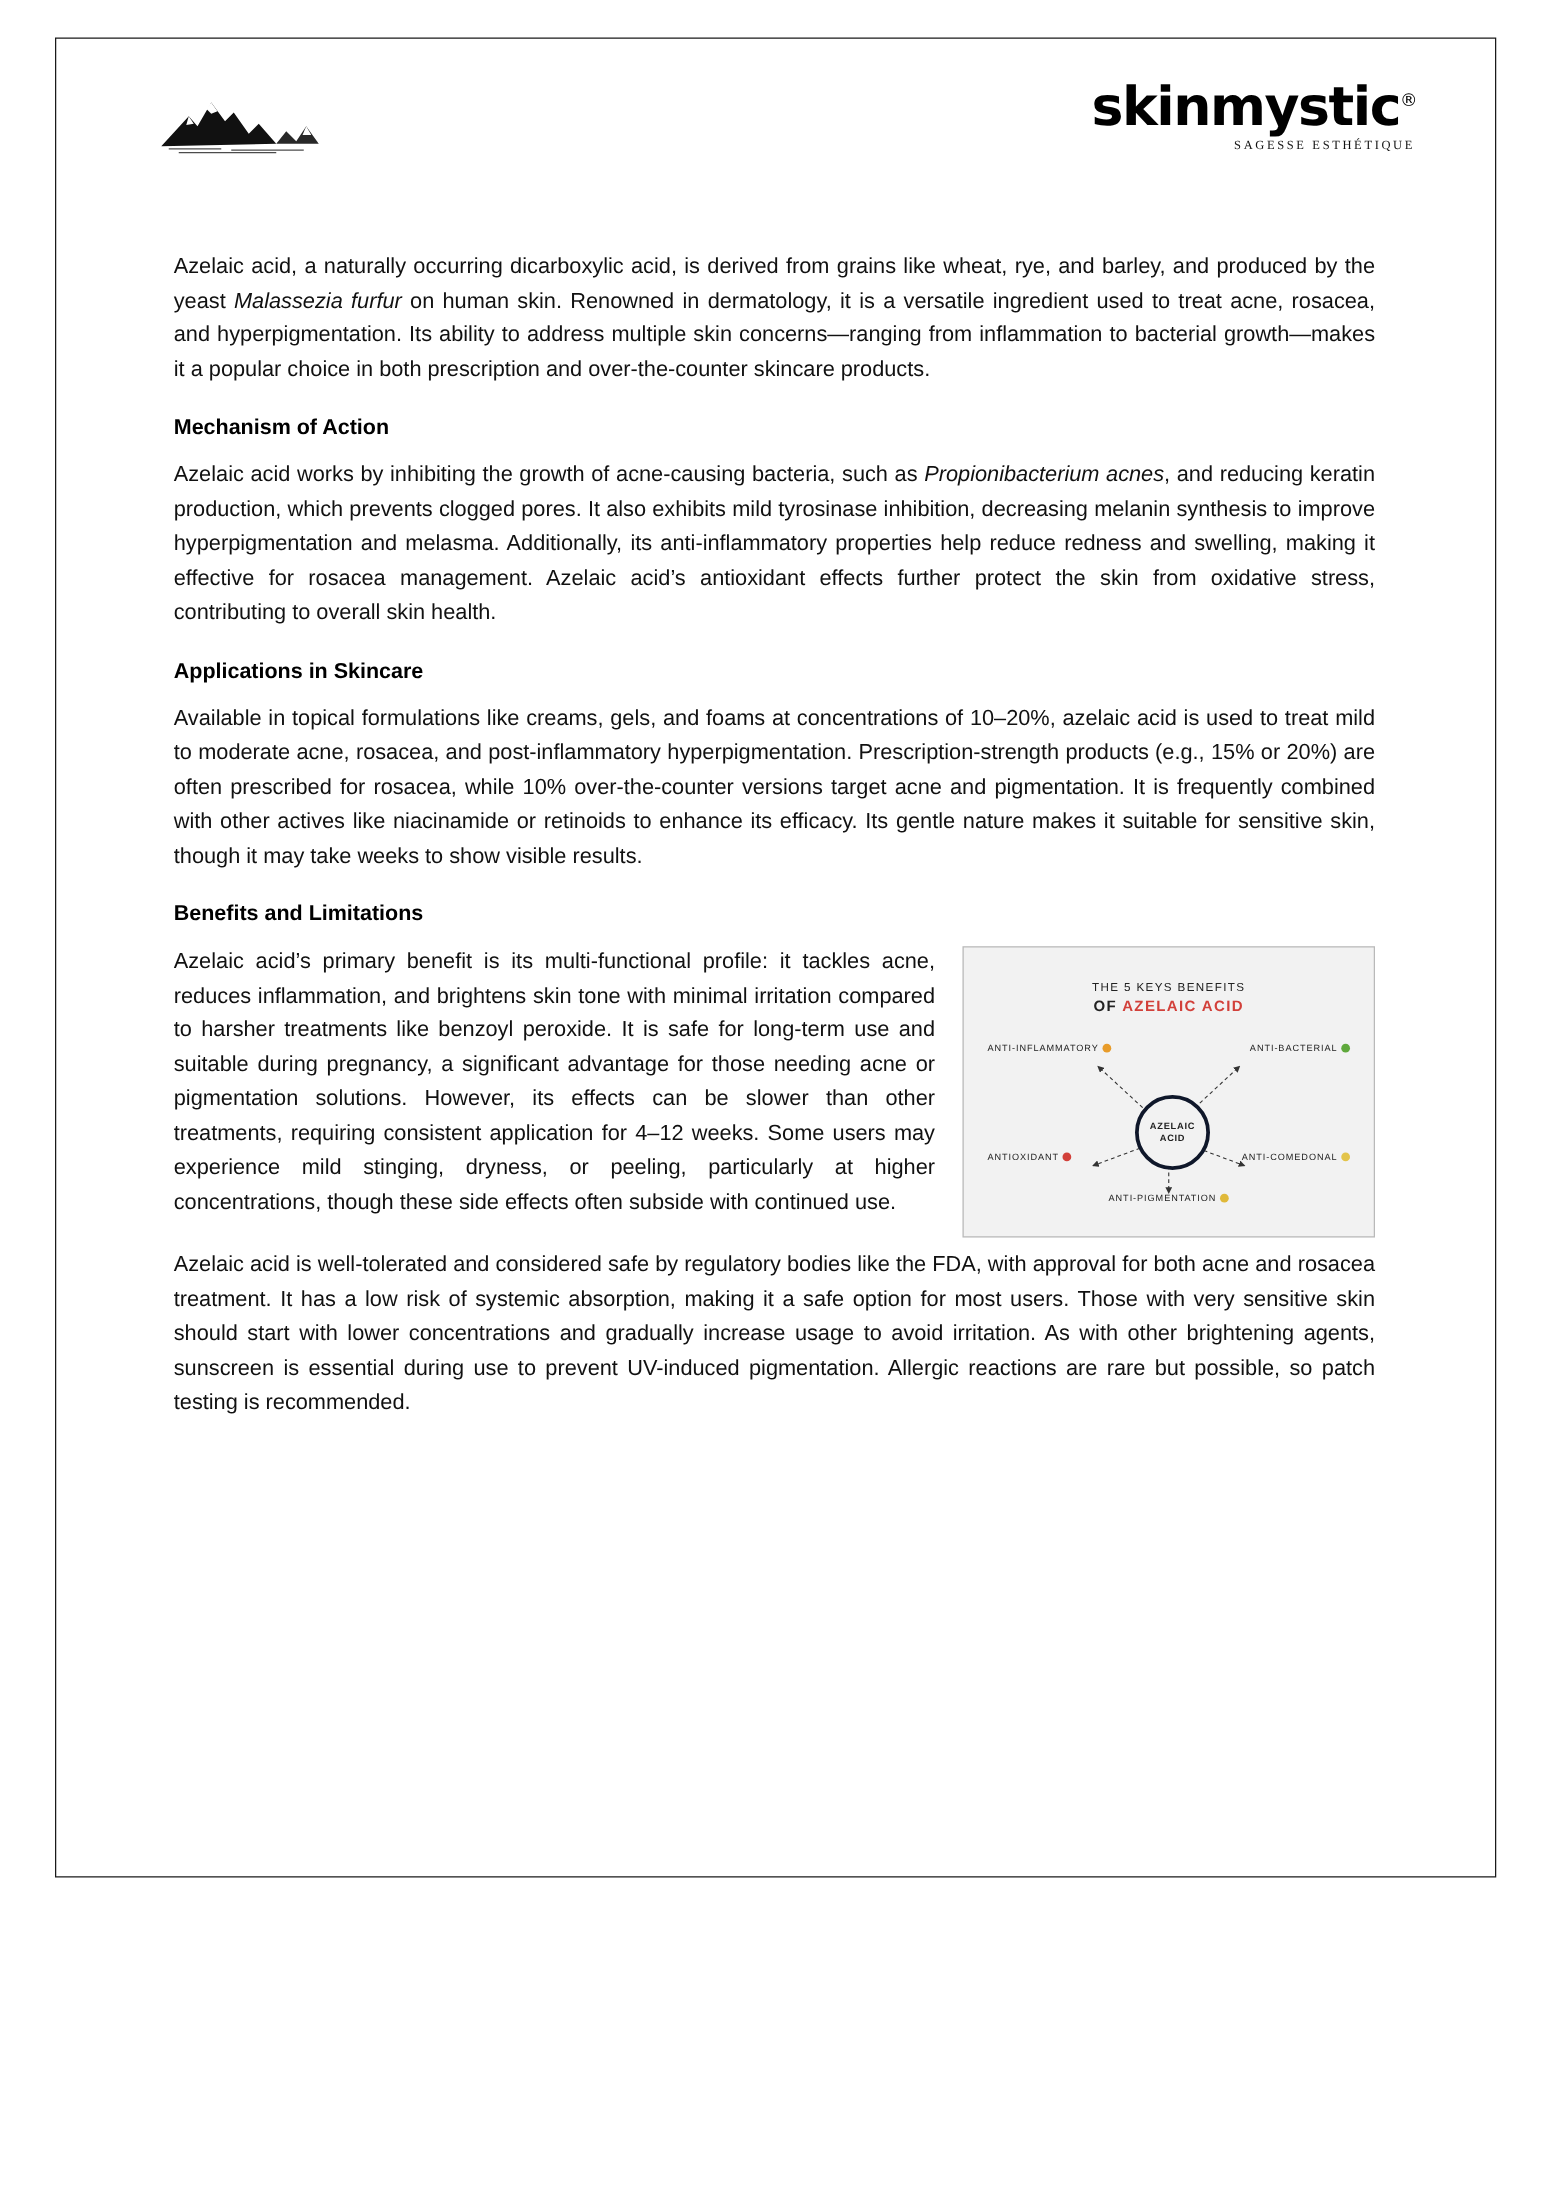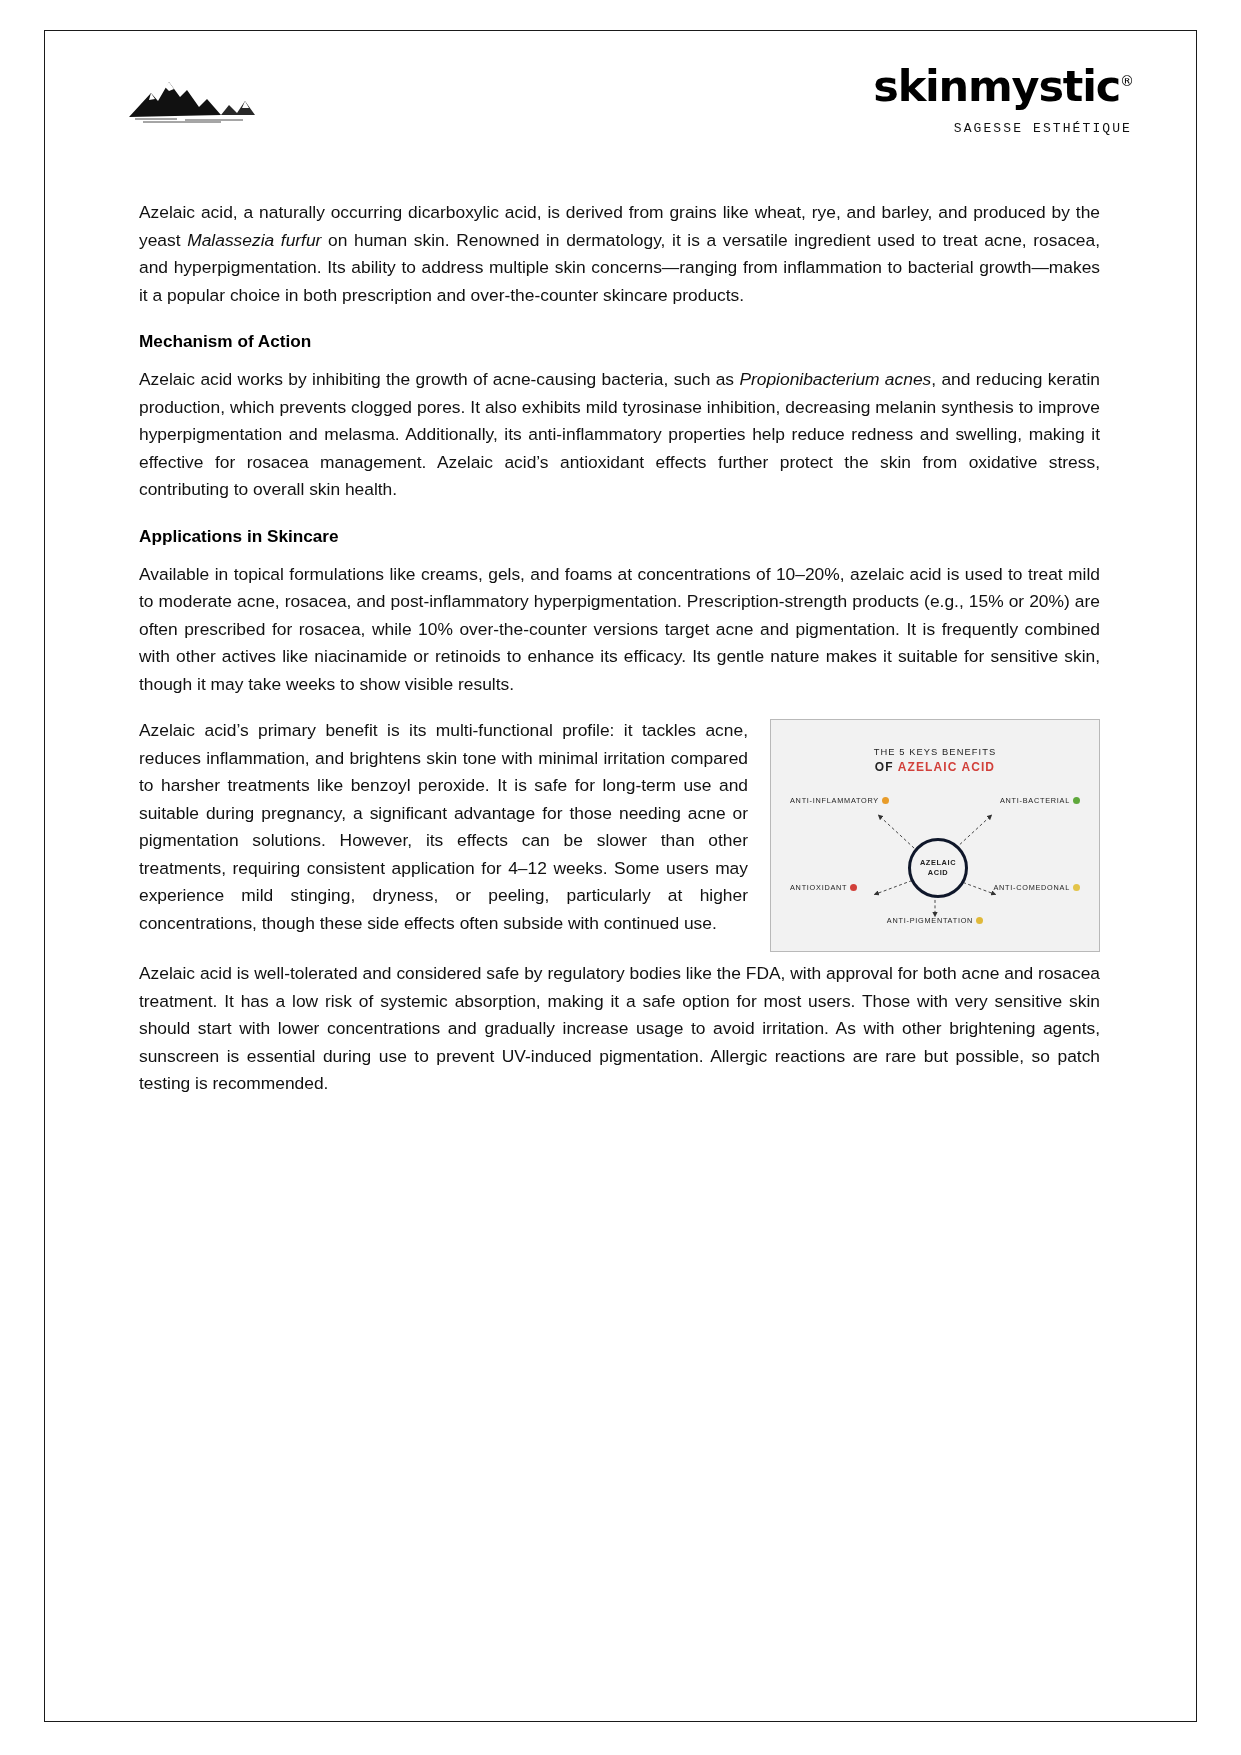--- a/index.html
+++ b/index.html
@@ -12,21 +12,21 @@
     height: 1755px;
     font-family: "Liberation Sans", sans-serif;
     color: #000000;
     position: relative;
   }
   .page {
     position: absolute;
     left: 44px;
     top: 30px;
     width: 1153px;
-    height: 1692px;
+    height: 1472px;
     border: 1.5px solid #1a1a1a;
     box-sizing: border-box;
     background: #ffffff;
   }
   .content {
     position: absolute;
     left: 0;
     top: 0;
     right: 0;
     bottom: 0;
@@ -61,25 +61,25 @@
     display: inline-block;
     position: relative;
   }
   .brand-reg {
     font-size: 14px;
     vertical-align: super;
     font-weight: normal;
     letter-spacing: 0;
   }
   .brand-tag {
-    font-family: Liberation Mono, monospace;
-    font-size: 13px;
+    font-family: Liberation Serif, serif;
+    font-size: 10px;
     letter-spacing: 2.1px;
     color: #111;
-    margin-top: 13px;
+    margin-top: 3px;
     margin-right: 2px;
   }
   
   h1.doc-title {
     text-align: center;
     font-size: 24.5px;
     font-weight: bold;
     margin: 26px 0 0 0;
     letter-spacing: -0.2px;
   }
@@ -223,20 +223,21 @@
     <div class="body-wrap">
 
       <p class="para"><span>Azelaic acid, a naturally occurring dicarboxylic acid, is derived from grains like wheat, rye, and barley, and produced by the yeast </span><em>Malassezia furfur</em><span> on human skin. Renowned in dermatology, it is a versatile ingredient used to treat acne, rosacea, and hyperpigmentation. Its ability to address multiple skin concerns—ranging from inflammation to bacterial growth—makes it a popular choice in both prescription and over-the-counter skincare products.</span></p>
 
       <h2 class="sec">Mechanism of Action</h2>
       <p class="para"><span>Azelaic acid works by inhibiting the growth of acne-causing bacteria, such as </span><em>Propionibacterium acnes</em><span>, and reducing keratin production, which prevents clogged pores. It also exhibits mild tyrosinase inhibition, decreasing melanin synthesis to improve hyperpigmentation and melasma. Additionally, its anti-inflammatory properties help reduce redness and swelling, making it effective for rosacea management. Azelaic acid’s antioxidant effects further protect the skin from oxidative stress, contributing to overall skin health.</span></p>
 
       <h2 class="sec">Applications in Skincare</h2>
       <p class="para">Available in topical formulations like creams, gels, and foams at concentrations of 10–20%, azelaic acid is used to treat mild to moderate acne, rosacea, and post-inflammatory hyperpigmentation. Prescription-strength products (e.g., 15% or 20%) are often prescribed for rosacea, while 10% over-the-counter versions target acne and pigmentation. It is frequently combined with other actives like niacinamide or retinoids to enhance its efficacy. Its gentle nature makes it suitable for sensitive skin, though it may take weeks to show visible results.</p>
 
+      <h2 class="sec">Benefits and Limitations</h2>
       <div class="wrap-block">
         <div class="figure">
           <svg class="fig-svg" viewBox="0 0 330 233">
             <defs>
               <marker id="ah" markerWidth="6" markerHeight="6" refX="5" refY="3" orient="auto">
                 <path d="M0,0 L6,3 L0,6 z" fill="#333"></path>
               </marker>
             </defs>
             <g stroke="#333" stroke-width="0.9" stroke-dasharray="3,2.5" fill="none" marker-end="url(#ah)">
               <line x1="148" y1="133" x2="108" y2="96"></line>

